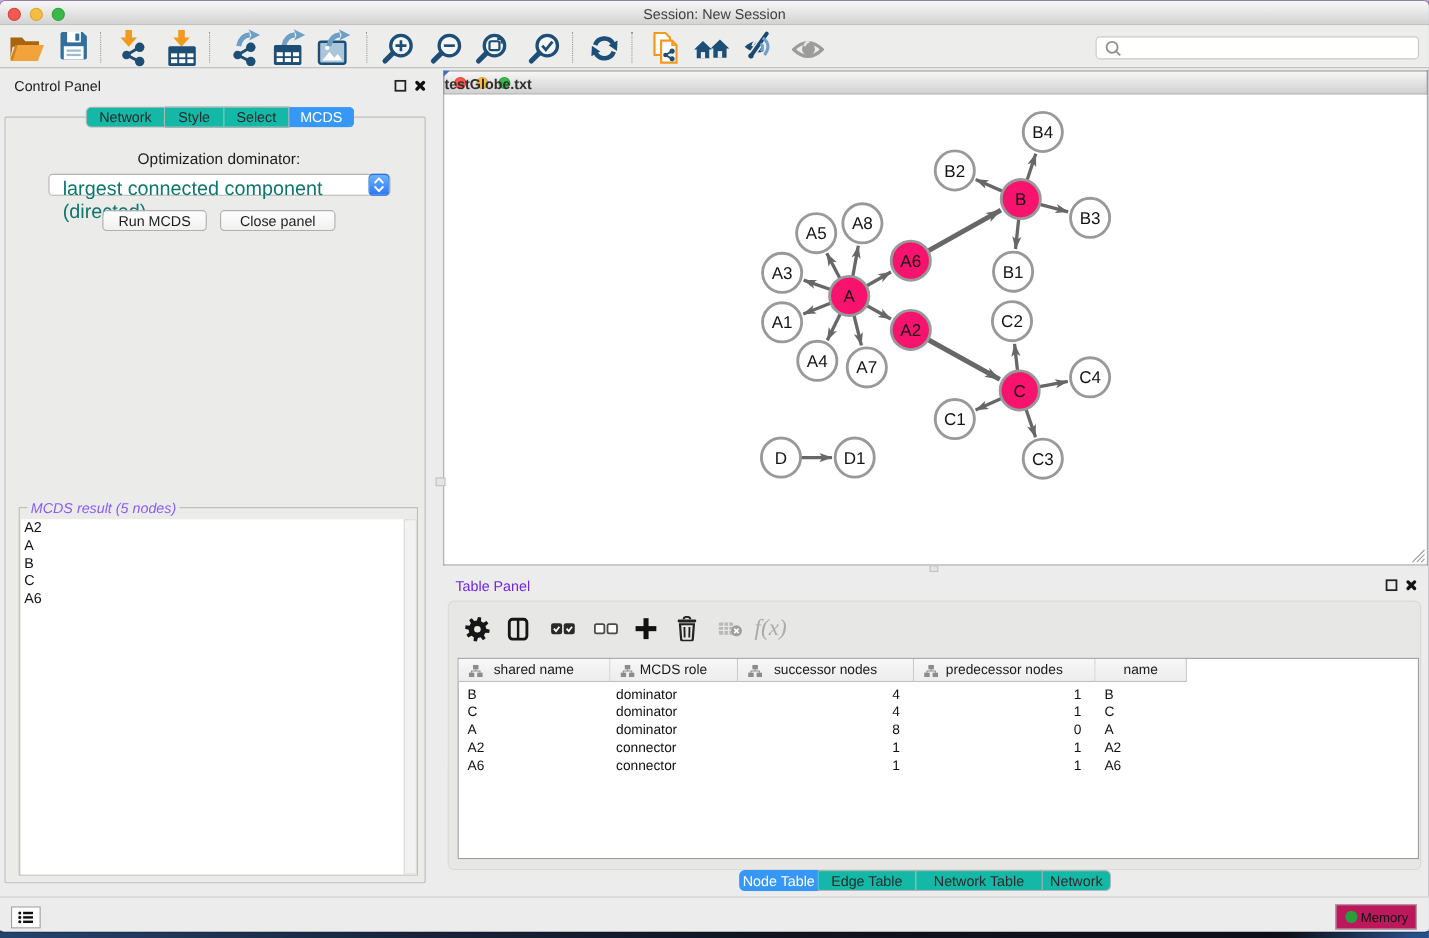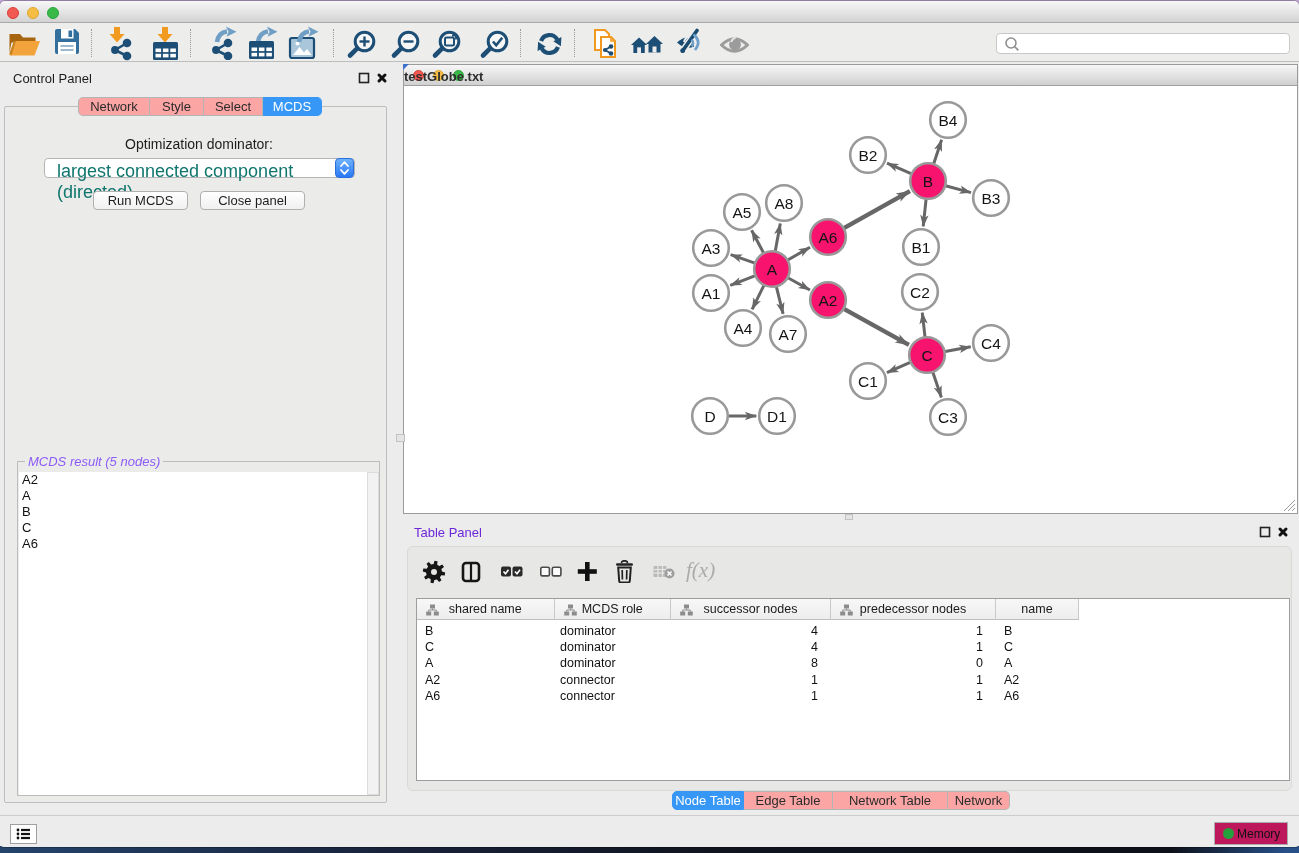--- a/index.html
+++ b/index.html
@@ -12,21 +12,21 @@
 .tl { position:absolute; top:5.5px; width:12px; height:12px; border-radius:50%; }
 #title { width:100%; text-align:center; top:4px; font-size:13px; color:#3e3e3e; }
 #toolbar { left:0; top:23px; width:1299px; height:39px; background:#ededec; border-bottom:1px solid #bdbdbd; }
 .tsep { position:absolute; top:6px; height:28px; width:0; border-left:1px dotted #9a9a9a; }
 .ticon { position:absolute; top:5px; }
 #searchbox { left:996px; top:10px; width:294px; height:21px; background:#fff; border:1px solid #c9c9c9; border-radius:4px; }
 
 #cp-title { left:13px; top:71px; font-size:13px; color:#1c1c1c; }
 #cp-box { left:4px; top:106px; width:383px; height:697px; background:#ebebea; border:1px solid #bebebe; border-radius:2px; }
 .tabrow { display:flex; height:19px; }
-.tabrow .tab { border:1px solid #b4b4b4; border-left:none; background:#fca5a5; color:#2b2b2b; font-size:13px; display:flex; align-items:center; justify-content:center; }
+.tabrow .tab { border:1px solid #b4b4b4; border-left:none; background:#14b8a6; color:#2b2b2b; font-size:13px; display:flex; align-items:center; justify-content:center; }
 .tabrow .tab.first { border-left:1px solid #b4b4b4; border-radius:5px 0 0 5px; }
 .tabrow .tab.last { border-radius:0 5px 5px 0; }
 .tabrow .tab.sel { background:#3697f6; border-color:#3697f6; color:#fff; }
 #cp-tabs { left:78px; top:97px; width:244px; }
 #opt-label { left:4px; top:136px; width:390px; text-align:center; font-size:14px; color:#1d1d1d; }
 #dd { left:44px; top:158px; width:311px; height:20px; background:#fff; border:1px solid #b5b5b5; border-radius:4px; }
 #dd .txt { position:absolute; left:12px; top:1.5px; font-size:18px; color:#0f766e; }
 #dd .step { position:absolute; right:0px; top:-1px; width:19px; height:20px; background:linear-gradient(#6db2fc,#2a78f6); border-radius:4px; border:1px solid #2a6fe0; }
 .btn { position:absolute; height:19px; background:linear-gradient(#ffffff,#f0f0f0); border:1px solid #b0b0b0; border-radius:4px; font-size:13px; color:#1d1d1d; text-align:center; }
 #grp { left:17px; top:461px; width:363px; height:335px; border:1px solid #bcbcbc; }
@@ -52,20 +52,21 @@
 .grip { position:absolute; width:9px; height:8px; background:#e4e4e4; border:1px solid #c2c2c2; }
 </style>
 </head>
 <body>
 <div class="abs" id="desktop-top"></div>
 <div class="abs" id="mainwin"></div>
 <div class="abs" id="titlebar">
   <div class="tl" style="left:7px;background:#f25951;border:0.5px solid #d8423b;"></div>
   <div class="tl" style="left:27px;background:#f6bd45;border:0.5px solid #dda62f;"></div>
   <div class="tl" style="left:47px;background:#3ab949;border:0.5px solid #2ba53a;"></div>
+  <div class="abs" id="title">Session: New Session</div>
 </div>
 <div class="abs" id="toolbar">
   <div class="tsep" style="left:91px"></div>
   <div class="tsep" style="left:190px"></div>
   <div class="tsep" style="left:333px"></div>
   <div class="tsep" style="left:520px"></div>
   <div class="tsep" style="left:574px"></div>
   <svg class="ticon" style="left:7px;top:6px" width="34" height="30" viewBox="0 0 34 30">
       <path d="M2.5 5 h10.5 l3 3.5 h12.5 v5 h-24 L2.5 24 z" fill="#a8650f"></path>
       <path d="M2.5 24.5 L7 12 h26 l-5.5 14.5 H2.5 z" fill="#f3a33c"></path>

